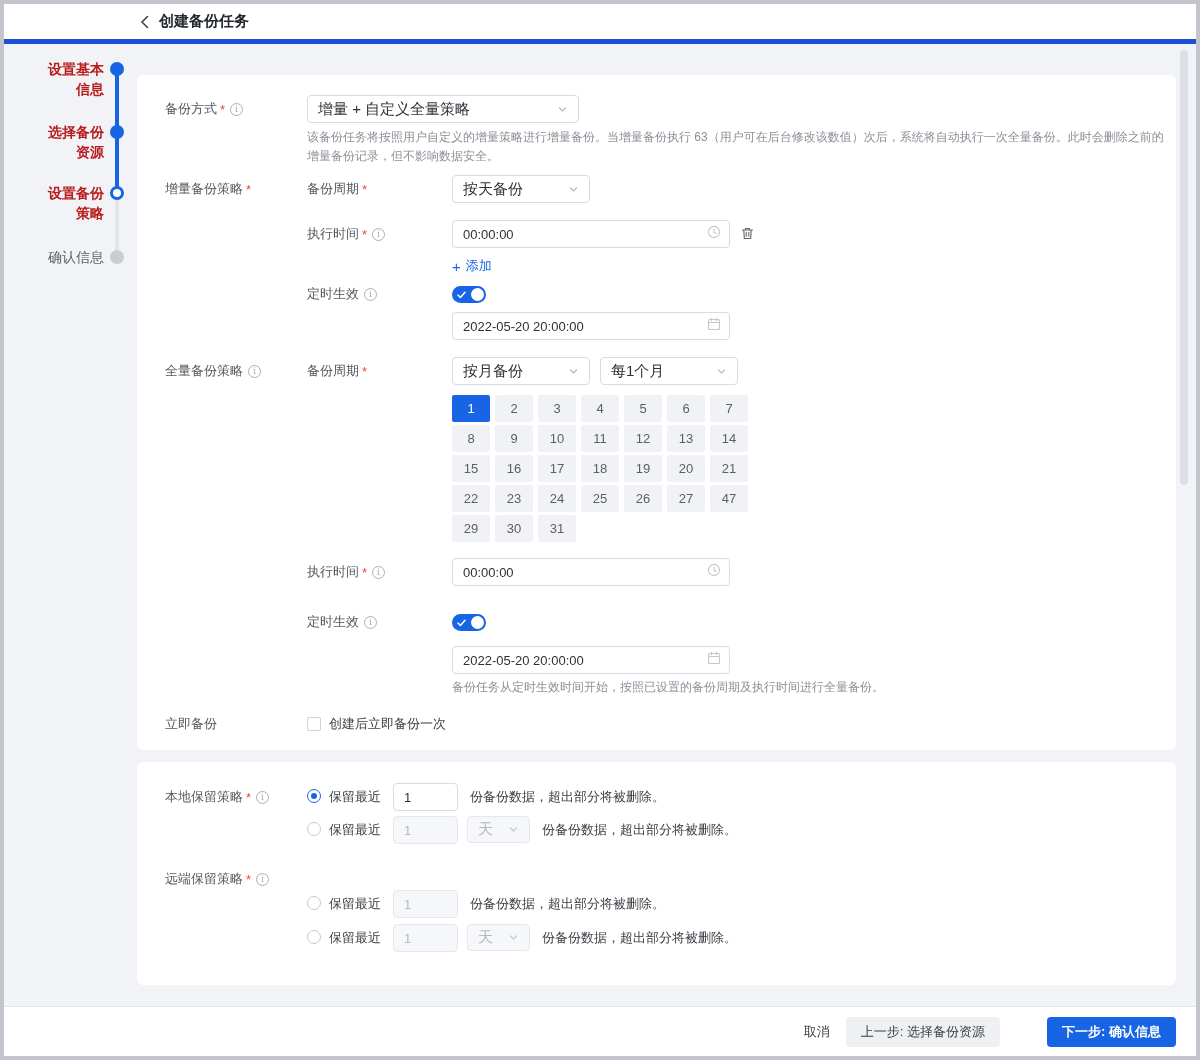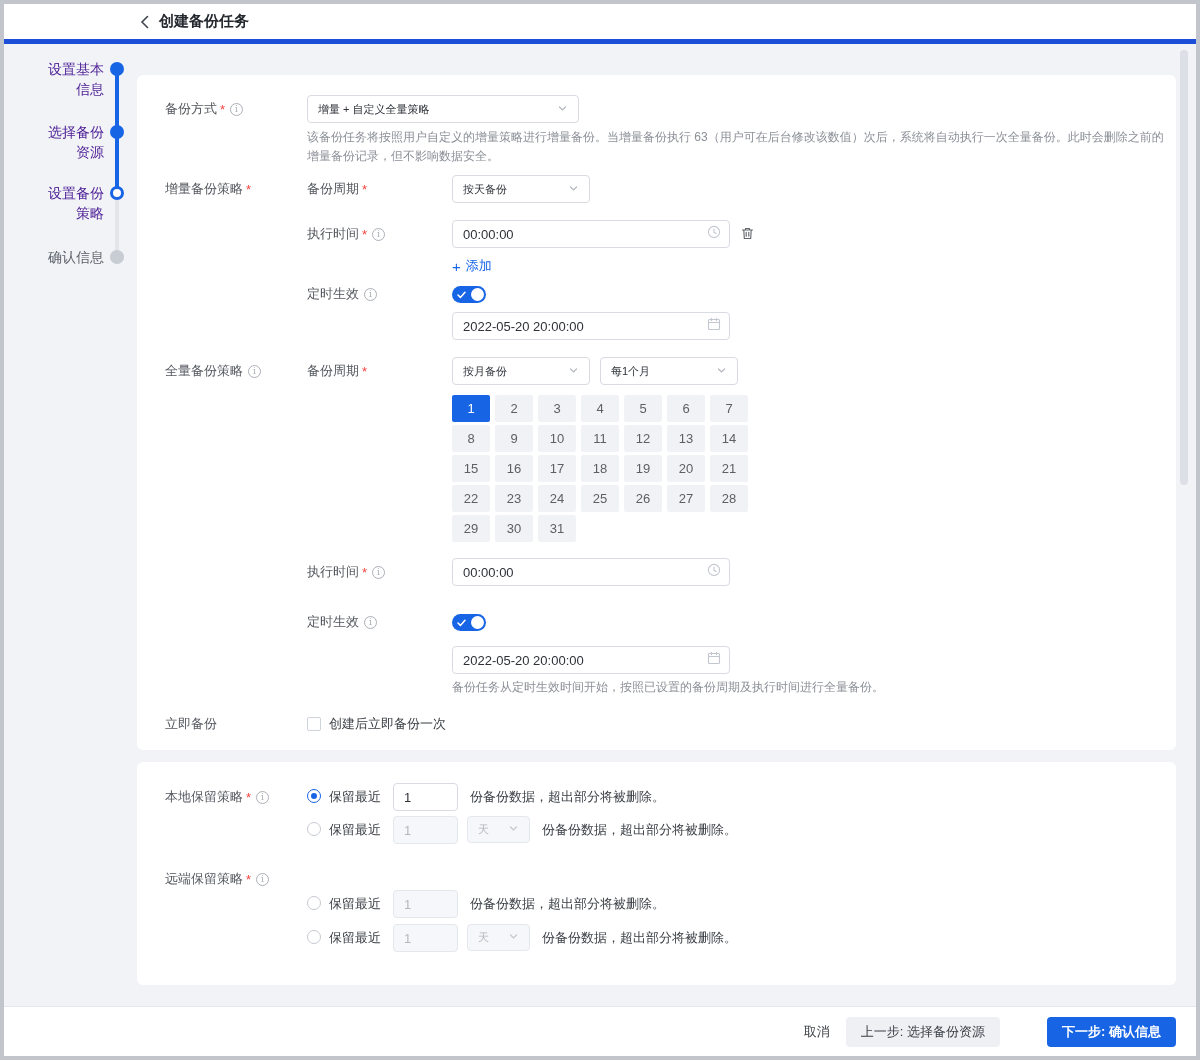--- a/index.html
+++ b/index.html
@@ -12,40 +12,40 @@
   .back { width: 18px; height: 18px; display: flex; align-items: center; justify-content: center; cursor: pointer; margin-right: 6px; }
   .title { font-size: 15px; font-weight: bold; color: #24292f; }
 
   
   .stepper { position: absolute; left: 0; top: 0; width: 132px; height: 100%; }
   .sline { position: absolute; left: 111px; width: 4px; }
   .sline.blue { top: 65px; height: 124px; background: #1765e5; }
   .sline.gray { top: 189px; height: 64px; background: #e2e5ea; }
   .step { position: absolute; left: 0; width: 132px; height: 20px; cursor: pointer; }
   .step-label { position: absolute; left: 0; top: 0; width: 100px; text-align: right; font-size: 14px; line-height: 20px; }
-  .step.done .step-label, .step.current .step-label { color: #4c1d95; font-weight: normal; padding-left: 40px; }
+  .step.done .step-label, .step.current .step-label { color: #b91c1c; font-weight: bold; padding-left: 40px; }
   .step.pending .step-label { color: #5f646c; }
   .dot { position: absolute; left: 106px; top: 3px; width: 14px; height: 14px; border-radius: 50%; }
   .step.done .dot { background: #1765e5; }
   .step.current .dot { background: #fff; border: 3.5px solid #1765e5; }
   .step.pending .dot { background: #c8ccd3; }
   .s1 { top: 55px; } .s2 { top: 118px; } .s3 { top: 179px; } .s4 { top: 243px; }
 
   
   .panel { position: absolute; left: 133px; width: 1039px; background: #fff; border-radius: 6px; }
   .panel1 { top: 71px; height: 675px; }
   .panel2 { top: 758px; height: 223px; }
 
   .flabel { position: absolute; height: 28px; display: flex; align-items: center; font-size: 13px; color: #54585e; }
   .main-label { left: 28px; }
   .sub-label { left: 170px; }
   .req { color: #f2433d; margin-left: 3px; font-size: 13px; }
   .info { display: inline-block; width: 13px; height: 13px; border: 1px solid #abafb7; border-radius: 50%; color: #abafb7; font-size: 9px; line-height: 11px; text-align: center; margin-left: 5px; cursor: pointer; font-family: "DejaVu Serif", serif; }
 
-  .select, .tinput { position: absolute; height: 28px; background: #fff; border: 1px solid #d8dbe2; border-radius: 4px; display: flex; align-items: center; padding: 0 10px; font-size: 11px; color: #2e3238; cursor: pointer; }
+  .select, .tinput { position: absolute; height: 28px; background: #fff; border: 1px solid #d8dbe2; border-radius: 4px; display: flex; align-items: center; padding: 0 10px; font-size: 15px; color: #2e3238; cursor: pointer; }
   .chev { margin-left: auto; }
   input.raw { position: absolute; height: 28px; border: 1px solid #d8dbe2; border-radius: 4px; font-size: 13px; color: #2e3238; padding: 0 10px; font-family: inherit; outline: none; background: #fff; }
   .icon-right { position: absolute; right: 9px; top: 50%; transform: translateY(-50%); pointer-events: none; }
 
   .desc { position: absolute; left: 170px; top: 53px; width: 860px; font-size: 12px; line-height: 19px; color: #8b8f97; }
   .note { position: absolute; left: 315px; top: 604px; font-size: 12px; color: #8b8f97; }
 
   .link { position: absolute; left: 315px; top: 182px; display: flex; align-items: center; gap: 5px; color: #1765e5; font-size: 13px; cursor: pointer; }
   .plus { font-size: 15px; line-height: 15px; }
 
@@ -241,21 +241,21 @@
           <div class="day">18</div>
           <div class="day">19</div>
           <div class="day">20</div>
           <div class="day">21</div>
           <div class="day">22</div>
           <div class="day">23</div>
           <div class="day">24</div>
           <div class="day">25</div>
           <div class="day">26</div>
           <div class="day">27</div>
-          <div class="day">28</div>
+          <div class="day">47</div>
           <div class="day">29</div>
           <div class="day">30</div>
           <div class="day">31</div>
         </div>
 
       <div class="row" style="top:483px;">
         <span class="flabel sub-label">
           <span>执行时间</span>
             <span class="req">*</span>
             <span class="info">i</span>

